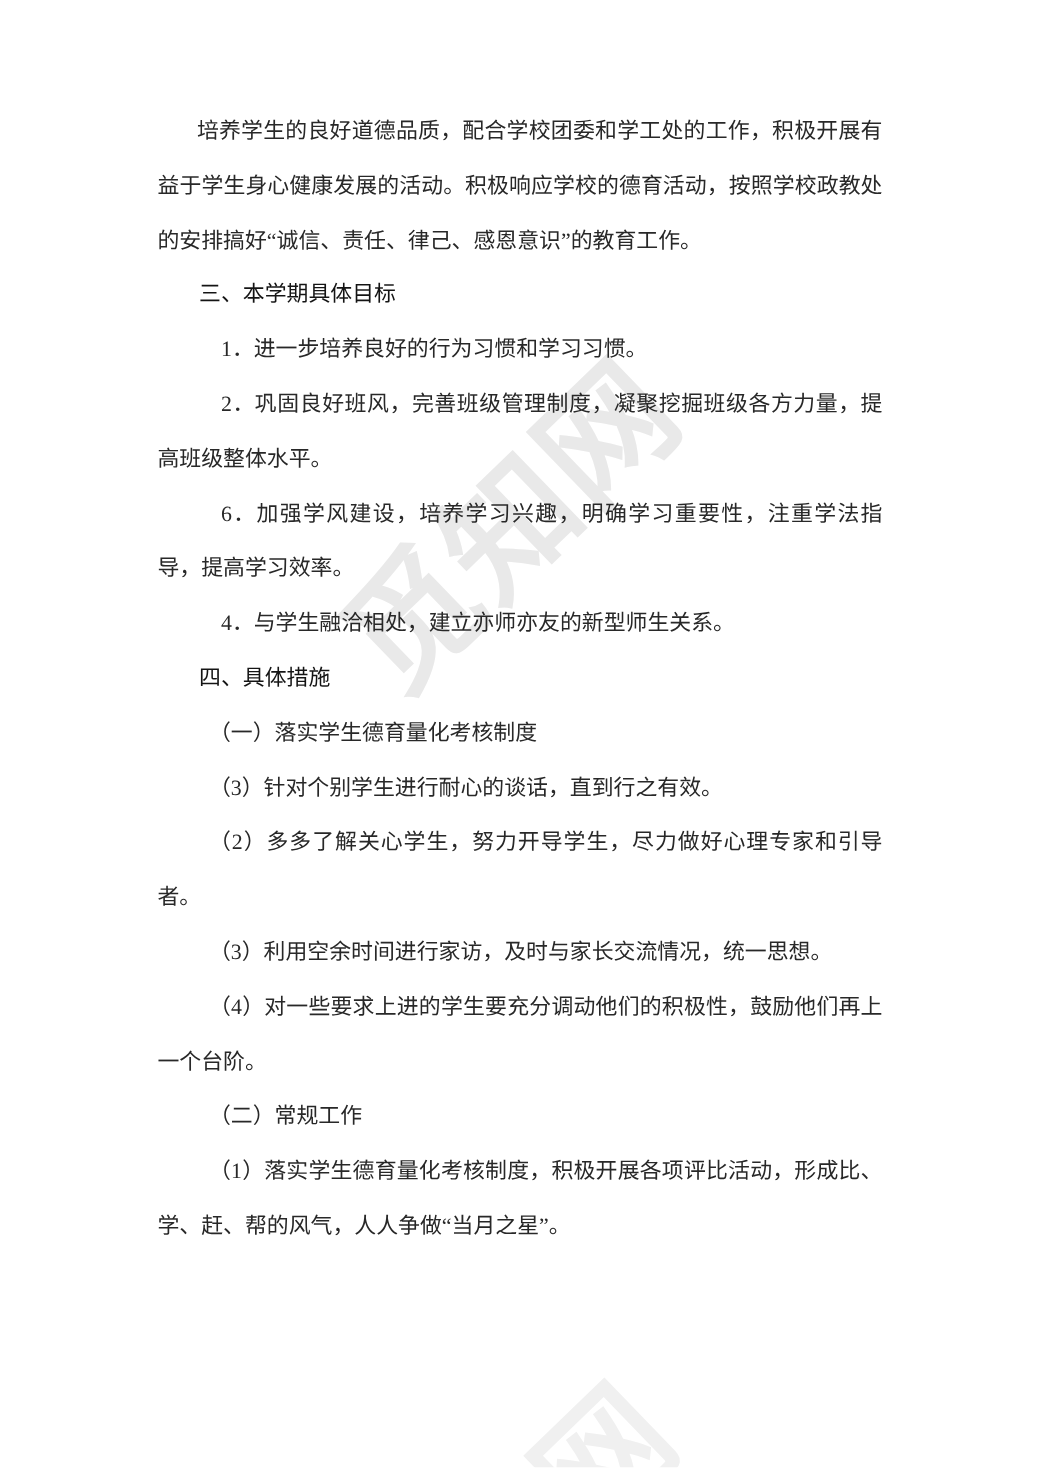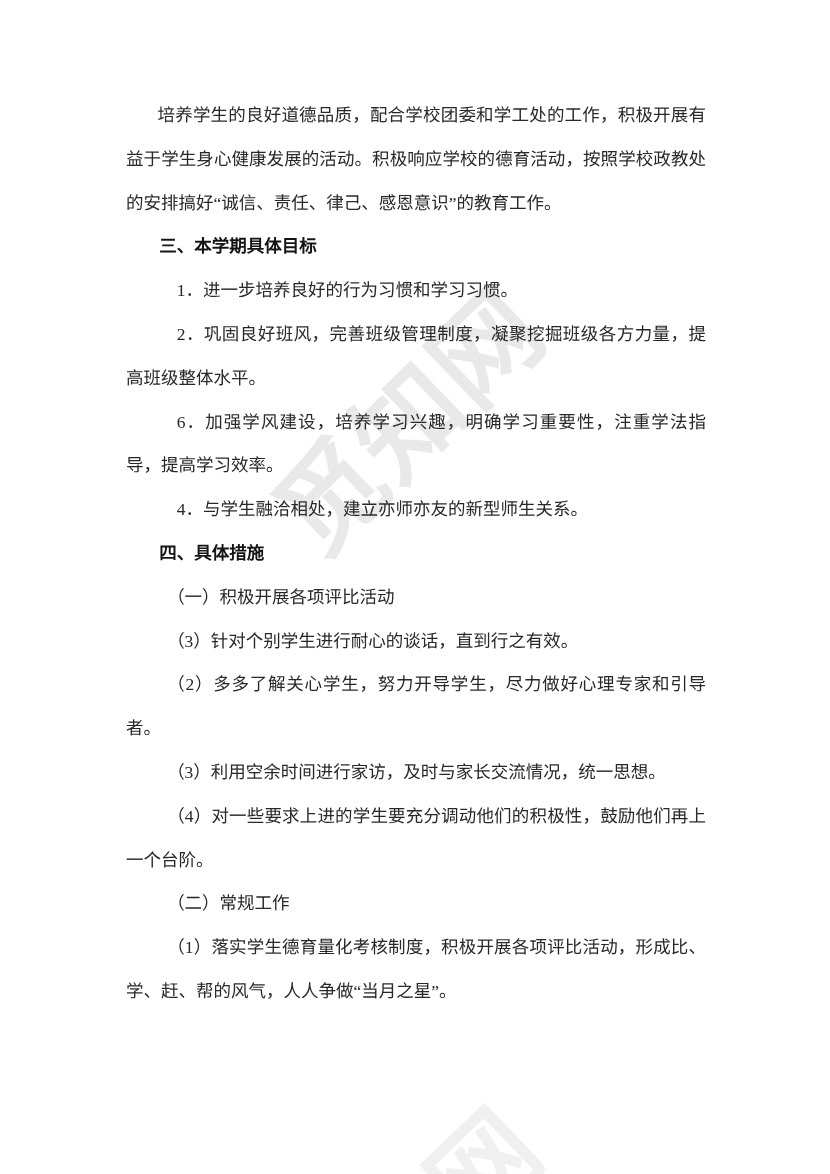--- a/index.html
+++ b/index.html
@@ -31,51 +31,51 @@
     pointer-events: none;
   }
   .wm1 { left: 250px; top: 368px; }
   .wm2 { left: 248px; top: 1187px; }
 
   .content {
     position: absolute;
     z-index: 2;
     left: 126px;
     right: 124px;
-    top: 94px;
+    top: 83px;
   }
   .para {
     margin: 0;
     font-size: 17.5px;
     line-height: 43.8px;
     color: #282828;
     text-align: justify;
     text-justify: inter-ideograph;
     word-break: break-all;
   }
   .para.body    { text-indent: 1.8em; }
-  .para.heading { text-indent: 1.9em; font-weight: bold; color: #141414; }
+  .para.heading { text-indent: 1.9em; font-weight: normal; color: #141414; }
   .para.bracket { text-indent: 2.35em; }
   .para.num     { text-indent: 2.9em; }
 </style>
 </head>
 <body>
 
 <div class="page">
   <div class="wm wm1" style="color: rgb(233, 233, 233);">觅知网</div>
   <div class="wm wm2" style="color: rgb(240, 240, 240);">觅知网</div>
   <main class="content">
       <p class="para body">培养学生的良好道德品质，配合学校团委和学工处的工作，积极开展有益于学生身心健康发展的活动。积极响应学校的德育活动，按照学校政教处的安排搞好“诚信、责任、律己、感恩意识”的教育工作。</p>
       <p class="para heading">三、本学期具体目标</p>
       <p class="para num">1．进一步培养良好的行为习惯和学习习惯。</p>
       <p class="para num">2．巩固良好班风，完善班级管理制度，凝聚挖掘班级各方力量，提高班级整体水平。</p>
       <p class="para num">6．加强学风建设，培养学习兴趣，明确学习重要性，注重学法指导，提高学习效率。</p>
       <p class="para num">4．与学生融洽相处，建立亦师亦友的新型师生关系。</p>
       <p class="para heading">四、具体措施</p>
-      <p class="para bracket">（一）积极开展各项评比活动</p>
+      <p class="para bracket">（一）落实学生德育量化考核制度</p>
       <p class="para bracket">（3）针对个别学生进行耐心的谈话，直到行之有效。</p>
       <p class="para bracket">（2）多多了解关心学生，努力开导学生，尽力做好心理专家和引导者。</p>
       <p class="para bracket">（3）利用空余时间进行家访，及时与家长交流情况，统一思想。</p>
       <p class="para bracket">（4）对一些要求上进的学生要充分调动他们的积极性，鼓励他们再上一个台阶。</p>
       <p class="para bracket">（二）常规工作</p>
       <p class="para bracket">（1）落实学生德育量化考核制度，积极开展各项评比活动，形成比、学、赶、帮的风气，人人争做“当月之星”。</p>
     </main>
 </div>
 
 </body></html>

